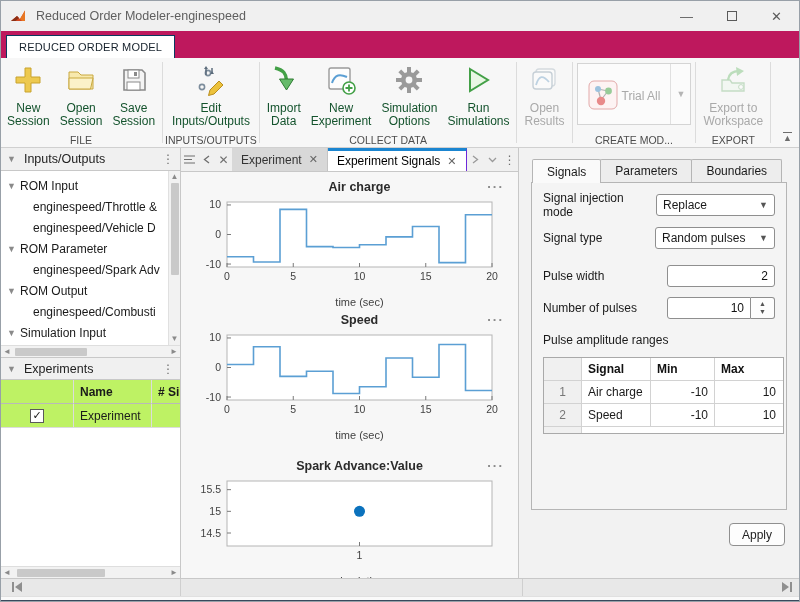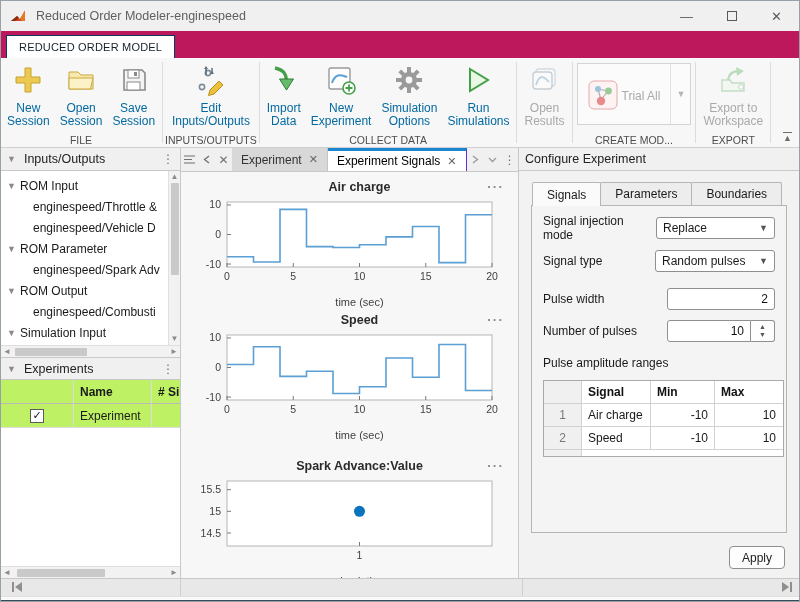--- a/index.html
+++ b/index.html
@@ -17,21 +17,21 @@
   .tabrow{height:27px;background:#be185d;display:flex;align-items:flex-end;flex:0 0 auto;}
   .apptab{background:#ffffff;color:#15202b;font-size:11px;letter-spacing:.2px;height:23px;
     margin-left:5px;padding:0 12px;display:flex;align-items:center;border:1px solid #0a3a60;border-bottom:none;}
   
   .ribbon{height:90px;background:#f7f7f7;border-bottom:1px solid #d0d0d0;display:flex;flex:0 0 auto;position:relative;}
   .rgroup{display:flex;flex-direction:column;align-items:center;padding:2px 1px 0 1px;}
   .rbtns{display:flex;align-items:flex-start;flex:1;}
   .glabel{height:15px;font-size:10.5px;color:#4d4d4d;display:flex;align-items:center;}
   .vsep{width:1px;background:#dcdcdc;margin:4px 1px;}
   .rbtn{display:flex;flex-direction:column;align-items:center;padding:4px 5px 0 5px;gap:3px;cursor:default;}
-  .rbtn .lbl{font-size:12px;line-height:13px;text-align:center;white-space:pre-line;color:#0369a1;}
+  .rbtn .lbl{font-size:12px;line-height:13px;text-align:center;white-space:pre-line;color:#14532d;}
   .rbtn.disabled .lbl{color:#a9a9a9;}
   .rbtn.disabled svg{opacity:.55;}
   .trialbox{display:flex;border:1px solid #d4d4d4;background:#fbfbfb;margin:3px 2px 0 2px;height:62px;}
   .trialmain{display:flex;flex-direction:row;align-items:center;padding:4px 10px 0 10px;gap:4px;text-align:right;}
   .trialarrow{width:20px;border-left:1px solid #e0e0e0;display:flex;align-items:center;justify-content:center;color:#b5b5b5;font-size:9px;}
   .collapse-ribbon{position:absolute;right:7px;bottom:4px;color:#6d6d6d;font-size:9px;line-height:9px;cursor:default;}
   .collapse-ribbon span{display:inline-block;border-top:1.5px solid #6d6d6d;padding-top:1px;}
   
   .main{flex:1;display:flex;min-height:0;background:#f0f0f0;}
   .panelhdr{height:23px;background:#f0f0f0;border-bottom:1px solid #c8c8c8;display:flex;align-items:center;padding:0 6px;flex:0 0 auto;}
@@ -518,23 +518,20 @@
               <line x1="42" y1="13.666666666666636" x2="46" y2="13.666666666666636" stroke="#7a7a7a"></line>
               <text x="36" y="17.166666666666636" text-anchor="end" class="tick">15.5</text>
               <circle cx="174.5" cy="35.33333333333331" r="5.5" fill="#0b72bd"></circle>
             </svg>
           <div class="xlabel">simulation</div>
         </div>
       </div>
     </div>
 
     <div class="rightcol">
-      <div class="panelhdr">
-        <span class="ttl">Configure Experiment</span>
-      </div>
       <div class="rbody">
         <div class="cfgtabs">
           <div class="cfgtab active">Signals</div>
           <div class="cfgtab">Parameters</div>
           <div class="cfgtab">Boundaries</div>
         </div>
         <div class="cfgbox">
           <div class="frow" style="margin-top:1px">
             <span class="flabel">Signal injection mode</span>
             <div class="dropdown fctrl">

